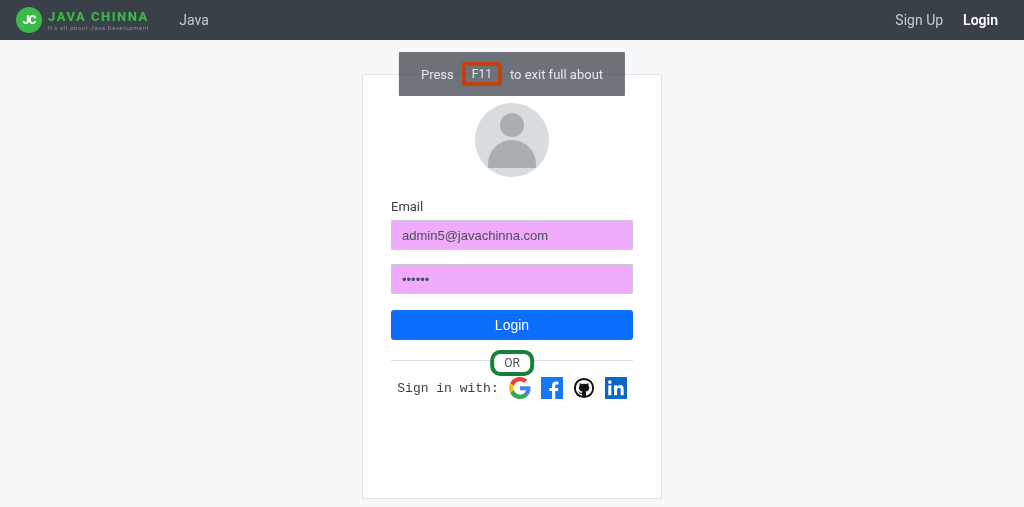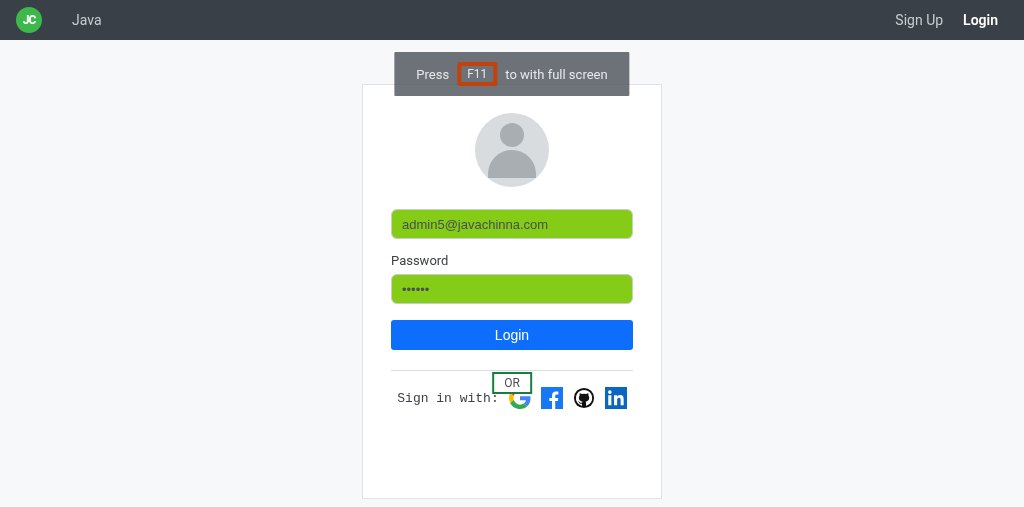--- a/index.html
+++ b/index.html
@@ -92,21 +92,21 @@
   .fs-key {
     border: 4px solid #c2410c;
     padding: 1px 6px;
     border-radius: 3px;
     font-size: 12px;
   }
 
   
   .page-area {
     position: relative;
-    padding-top: 44px;
+    padding-top: 34px;
     display: flex;
     justify-content: center;
     min-height: calc(507px - 48px);
   }
   .login-card {
     width: 300px;
     background: #fff;
     border: 1px solid #e0e2e5;
     padding: 28px 28px 34px;
   }
@@ -143,24 +143,24 @@
   .form-label {
     font-size: 13px;
     color: #3d4147;
     margin-bottom: 6px;
     display: block;
   }
   .form-input {
     width: 100%;
     height: 30px;
     border: 1px solid #c7ccd1;
-    border-radius: 6px;
+    border-radius: 1px;
     padding: 0 10px;
     font-size: 13px;
-    background: #84cc16;
+    background: #f0abfc;
     color: #4a4f56;
     margin-bottom: 14px;
     outline: none;
   }
 
   .login-btn {
     width: 100%;
     height: 30px;
     background: #0d6efd;
     color: #fff;
@@ -180,26 +180,25 @@
     height: 1px;
     background: #d9dcdf;
     width: 100%;
   }
   .divider-label {
     position: absolute;
     top: -10px;
     left: 50%;
     transform: translateX(-50%);
     background: #fff;
-    border: 2px solid #15803d;
+    border: 4px solid #15803d;
     padding: 2px 10px;
     font-size: 12px;
     color: #4a4f56;
-    border-radius: 0;
-    margin-top: 12px;
+    border-radius: 10px;
   }
 
   .signin-row {
     display: flex;
     align-items: center;
     justify-content: center;
     gap: 10px;
     font-family: Liberation Mono, monospace;
   }
   .signin-label {
@@ -219,48 +218,52 @@
     align-items: center;
     justify-content: center;
   }
 </style>
 </head>
 <body>
 
 <div class="navbar">
   <div class="navbar-brand">
     <div class="brand-circle">JC</div>
+    <div class="brand-text">
+      <span class="brand-name">JAVA CHINNA</span>
+      <span class="brand-tagline">It's all about Java Development</span>
+    </div>
   </div>
   <a class="nav-link">Java</a>
   <div class="navbar-right">
     <a class="nav-link">Sign Up</a>
     <a class="nav-link active">Login</a>
   </div>
 </div>
 
 <div class="page-area">
 
   <div class="fs-hint">
     <span>Press</span>
     <span class="fs-key">F11</span>
-    <span>to with full screen</span>
+    <span>to exit full about</span>
   </div>
 
   <div class="login-card">
 
     <div class="avatar-wrap">
       <div class="avatar-circle">
         <div class="avatar-head"></div>
         <div class="avatar-body"></div>
       </div>
     </div>
 
+    <label class="form-label">Email</label>
     <input type="text" class="form-input" value="admin5@javachinna.com" style="">
 
-    <label class="form-label">Password</label>
     <input type="text" class="form-input" value="••••••" style="">
 
     <button class="login-btn">Login</button>
 
     <div class="divider">
       <div class="divider-line"></div>
       <span class="divider-label">OR</span>
     </div>
 
     <div class="signin-row">

